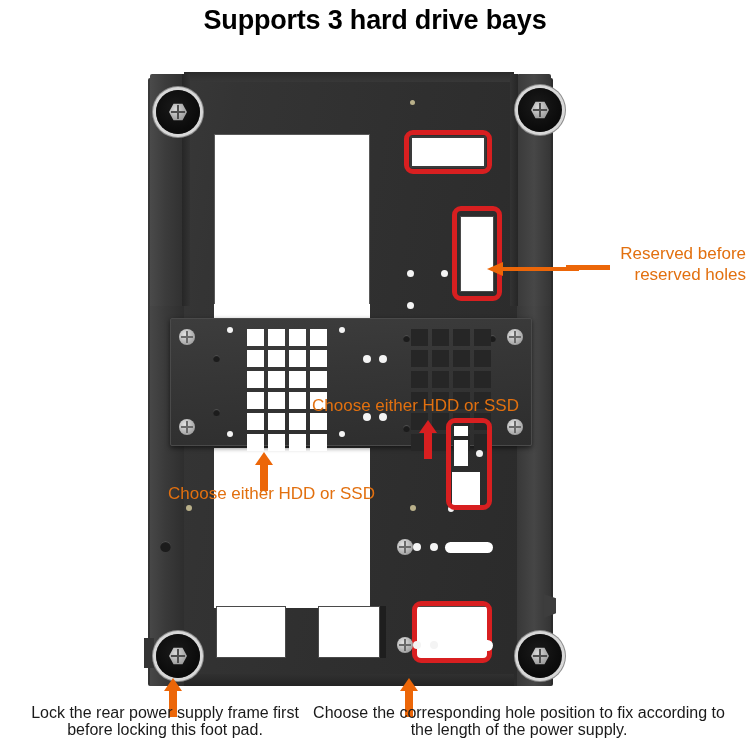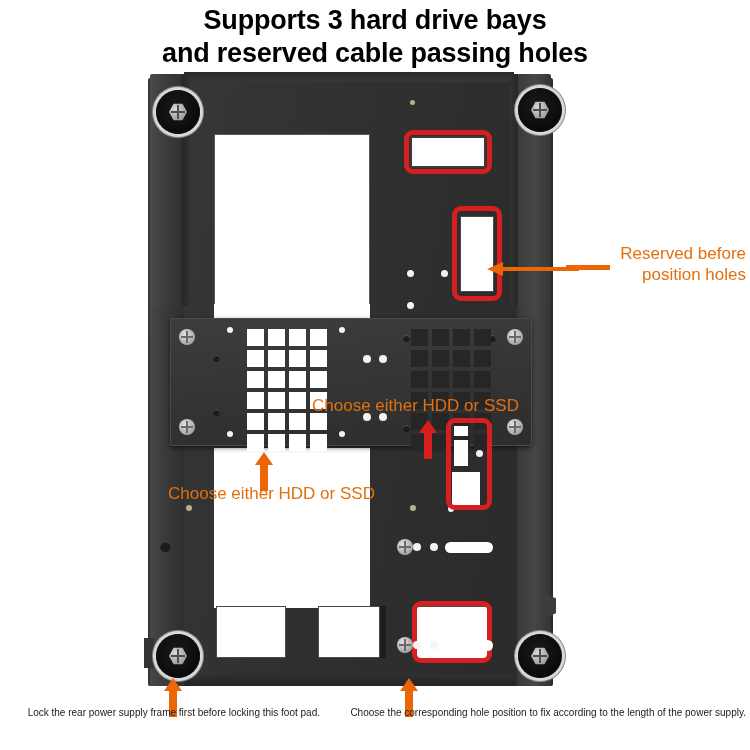--- a/index.html
+++ b/index.html
@@ -311,34 +311,33 @@
     font-size: 17px;
   }
   #label-hdd-left {
     left: 168px; top: 484px;
     font-size: 17px;
   }
 
   .caption {
     position: absolute;
     color: #1a1a1a;
-    font-size: 10px;
+    font-size: 16px;
     line-height: 17px;
-    text-align: right;
+    text-align: center;
     font-family: "Liberation Sans", sans-serif;
   }
   #caption-left  { left: 10px;  top: 704px; width: 310px; }
-  #caption-right { left: 326px; top: 704px; width: 420px; }
+  #caption-right { left: 309px; top: 704px; width: 420px; }
 </style>
 </head>
 <body>
 
 <div id="title-block">
   <span class="tline">Supports 3 hard drive bays</span>
-  <span class="tline">and reserved cable passing holes</span>
 </div>
 
 <div id="chassis">
 
   <div class="plate"></div>
 
   <div class="top-cap"></div>
   <div class="rail rail-left-top"></div>
   <div class="rail rail-left-top-edge"></div>
   <div class="rail rail-right-top"></div>
@@ -506,21 +505,21 @@
   <span class="shaft"></span>
 </div>
 
 <div class="arrow arrow-up arrow-orange" style="left:400px; top:678px; width:18px; height:40px;">
   <span class="head"></span>
   <span class="shaft"></span>
 </div>
 
 <div id="label-reserved" class="label">
   <div>Reserved before</div>
-  <div>position holes</div>
+  <div>reserved holes</div>
 </div>
 
 <div id="label-hdd-right" class="label">Choose either HDD or SSD</div>
 
 <div id="label-hdd-left" class="label">Choose either HDD or SSD</div>
 
 <div id="caption-left" class="caption">Lock the rear power supply frame first before locking this foot pad.</div>
 <div id="caption-right" class="caption">Choose the corresponding hole position to fix according to the length of the power supply.</div>
 
 </body></html>

